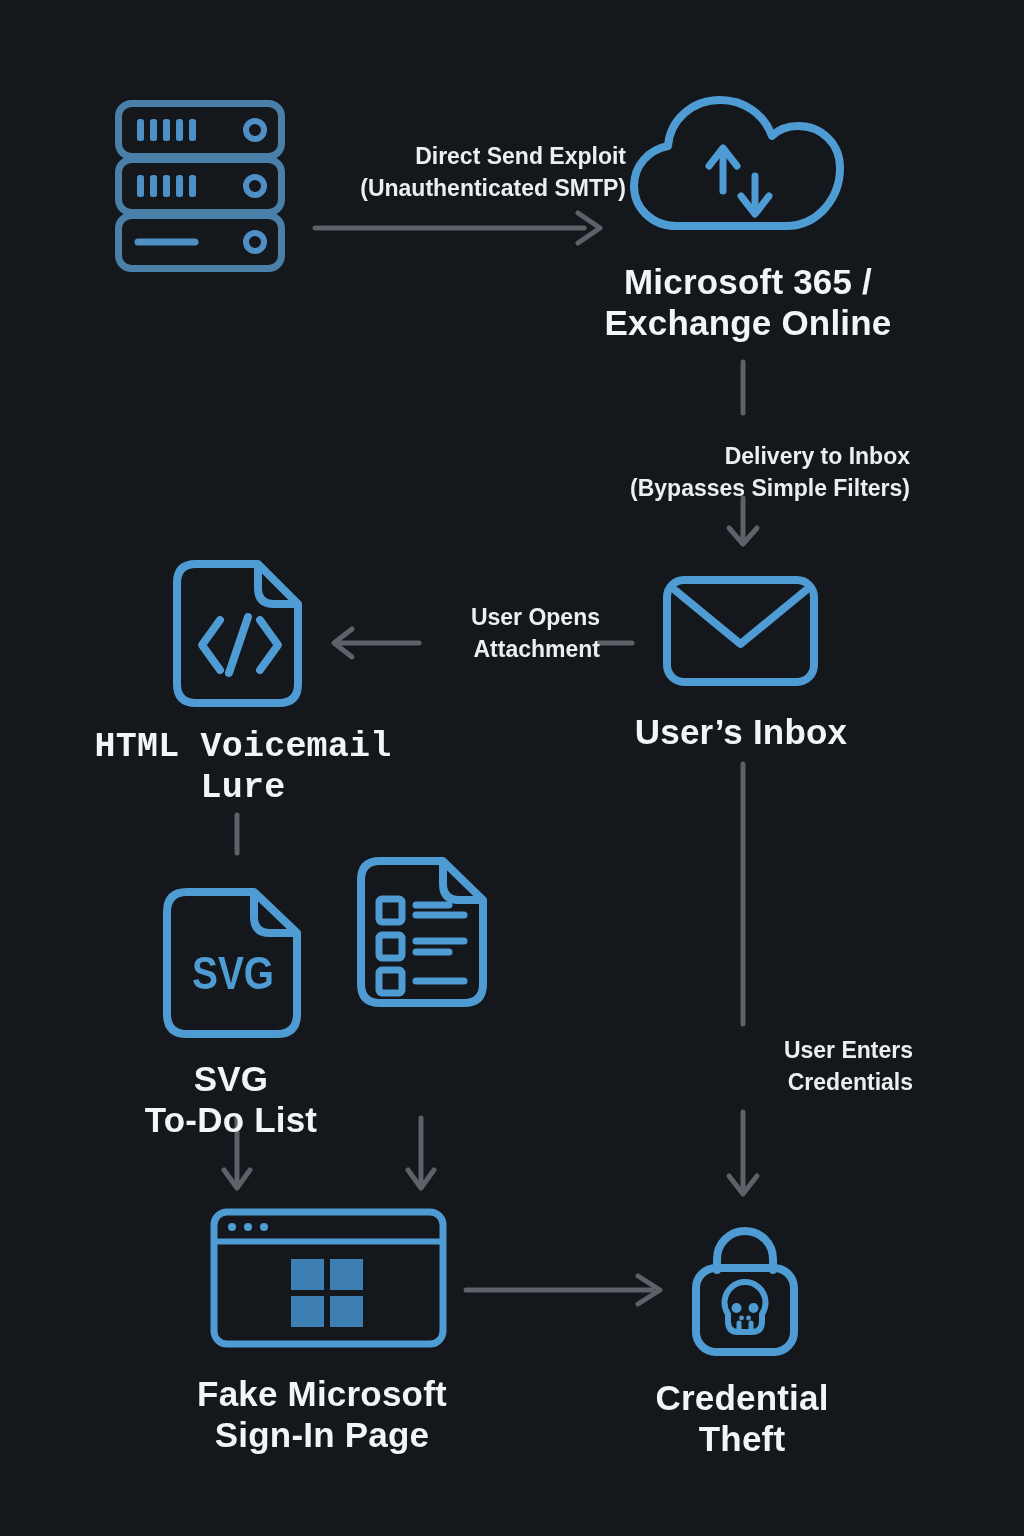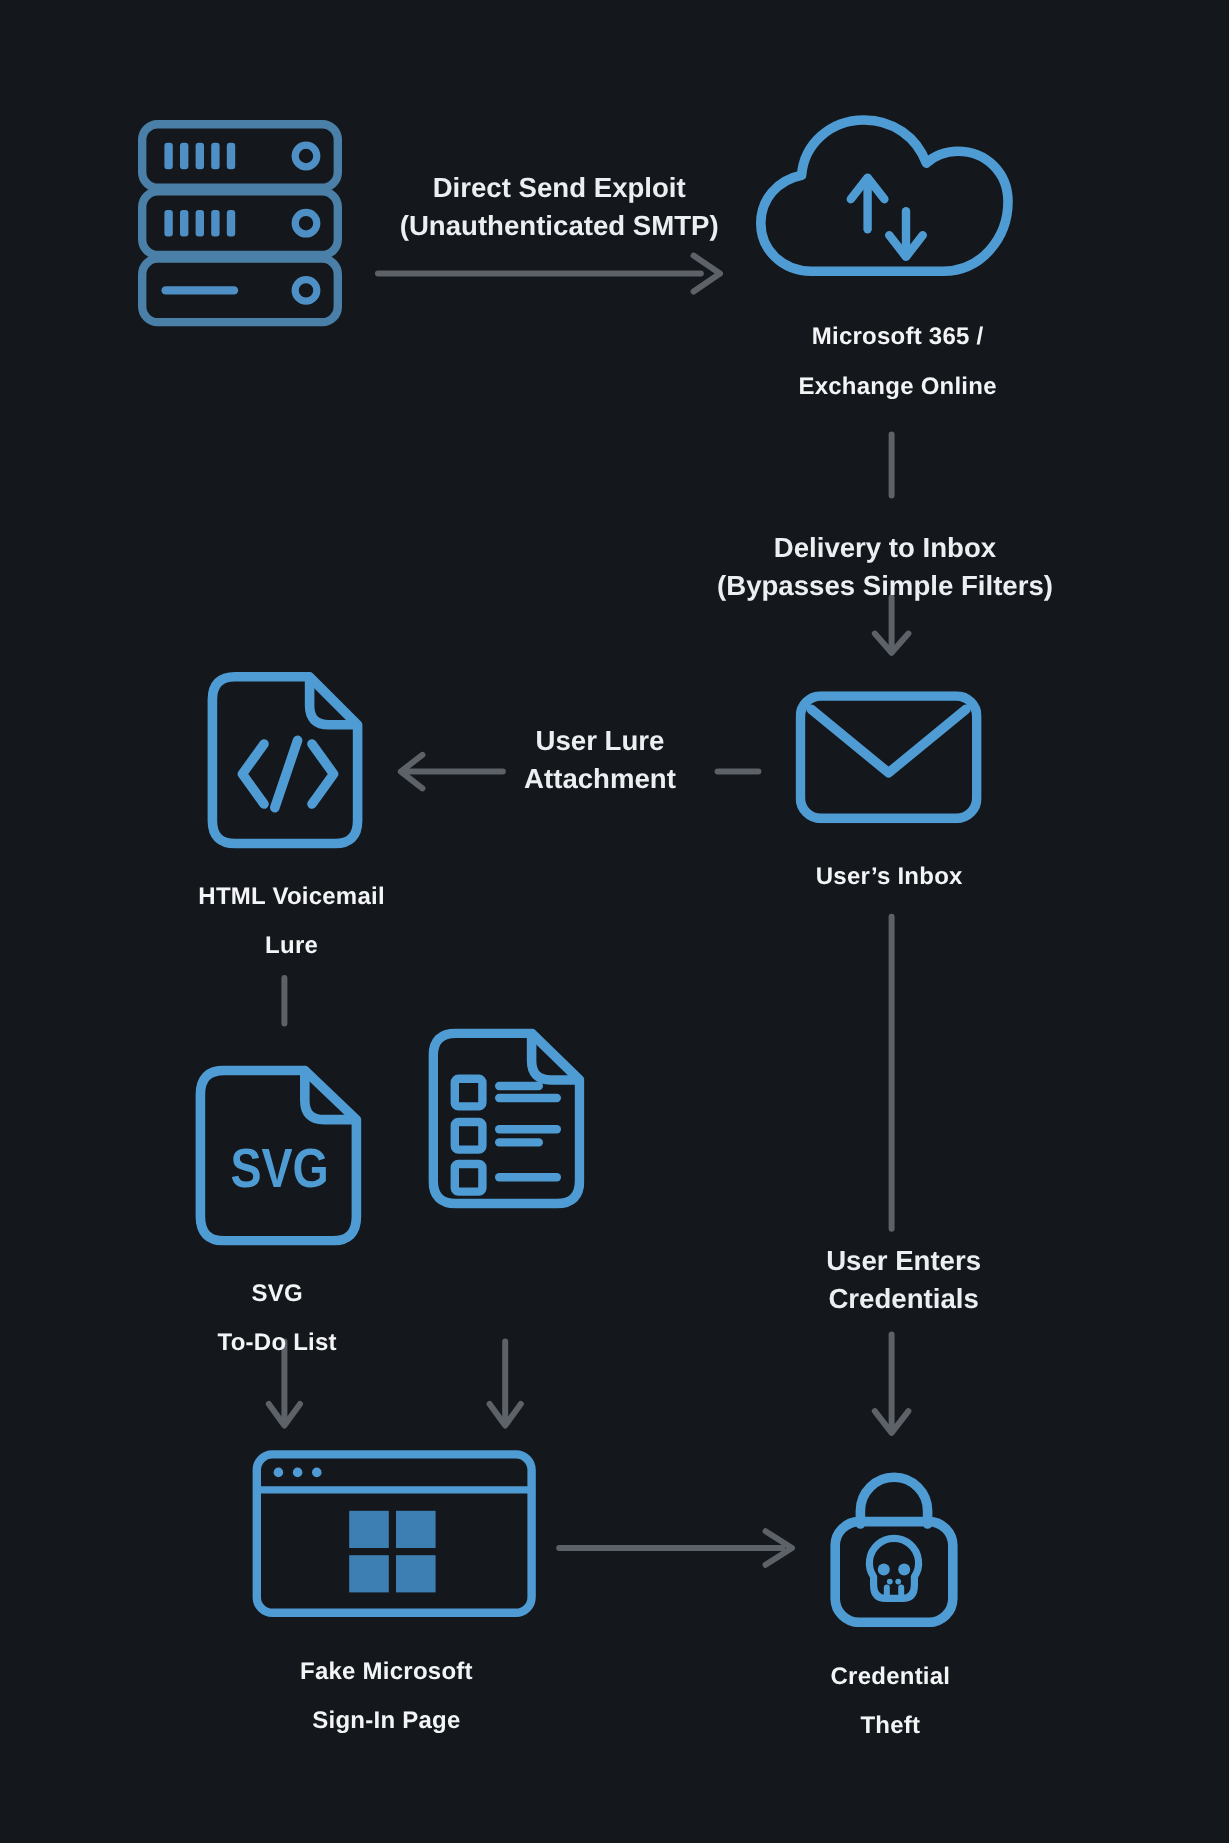--- a/index.html
+++ b/index.html
@@ -3,26 +3,26 @@
 <meta charset="utf-8">
 <style>
   html,body{margin:0;padding:0;background:#14171b;}
   .canvas{
     position:relative;width:1024px;height:1536px;background:#14171b;
     overflow:hidden;font-family:"Liberation Sans",sans-serif;
   }
   .node{position:absolute;}
   .icon{position:absolute;}
   .node-label{
-    position:absolute;color:#f2f4f6;font-weight:700;font-size:20px;
+    position:absolute;color:#f2f4f6;font-weight:700;font-size:35px;
     line-height:41px;text-align:center;white-space:pre-line;letter-spacing:.2px;
   }
   .conn-label{
     position:absolute;color:#eceff1;font-weight:600;font-size:23px;
-    line-height:32px;text-align:center;white-space:pre-line;
+    line-height:32px;text-align:right;white-space:pre-line;
   }
   .wires{position:absolute;left:0;top:0;}
   .wire{stroke:#5d6269;stroke-width:5;stroke-linecap:round;fill:none;}
   .head{stroke:#5d6269;stroke-width:5;stroke-linecap:round;stroke-linejoin:round;fill:none;}
   .b-stroke{stroke:#4e9cd3;fill:none;stroke-linejoin:round;stroke-linecap:round;}
   .b-fill{fill:#4e9cd3;stroke:none;}
 </style>
 </head>
 <body>
 
@@ -54,21 +54,21 @@
 
     <line class="wire" x1="743" y1="764" x2="743" y2="1024"></line>
     <line class="wire" x1="743" y1="1112" x2="743" y2="1188"></line>
     <polyline class="head" points="729,1176 743,1194 757,1176"></polyline>
   </svg>
 
   <div class="conn-label" style="left:306px;top:140px;width:320px;">Direct Send Exploit
 (Unauthenticated SMTP)</div>
   <div class="conn-label" style="left:565px;top:440px;width:345px;">Delivery to Inbox
 (Bypasses Simple Filters)</div>
-  <div class="conn-label" style="left:400px;top:601px;width:200px;">User Lure
+  <div class="conn-label" style="left:400px;top:601px;width:200px;">User Opens
 Attachment</div>
   <div class="conn-label" style="left:593px;top:1034px;width:320px;">User Enters
 Credentials</div>
 
   <div class="node" style="left:40px;top:100px;width:320px;height:280px;">
     <svg class="icon" style="left:75px;top:0;" width="170" height="172" viewBox="0 0 170 172">
       <g stroke="#4a80a8" stroke-width="7" fill="none">
         <rect x="3.5" y="3.5" width="163" height="53" rx="13"></rect>
         <rect x="3.5" y="59.5" width="163" height="53" rx="13"></rect>
         <rect x="3.5" y="115.5" width="163" height="53" rx="13"></rect>
@@ -119,21 +119,21 @@
   <div class="node" style="left:83px;top:560px;width:320px;height:250px;">
     <svg class="icon" style="left:89px;top:0;" width="131" height="147" viewBox="0 0 131 147">
       <path class="b-stroke" stroke-width="8" d="M 86 4 H 24 Q 5 4 5 23 V 124 Q 5 143 24 143 H 107 Q 126 143 126 124 V 44 L 86 4 Z"></path>
       <path class="b-stroke" stroke-width="8" d="M 86 6 V 28 Q 86 44 102 44 H 124"></path>
       <g class="b-stroke" stroke-width="8">
         <polyline points="48,60 30,85 48,110"></polyline>
         <line x1="76" y1="57" x2="57" y2="113"></line>
         <polyline points="88,60 106,85 88,110"></polyline>
       </g>
     </svg>
-    <div class="node-label" style="left:0;top:167px;width:320px;">HTML Voicemail
+    <div class="node-label" style="left:0;top:167px;width:320px;font-family:Liberation Mono, monospace;">HTML Voicemail
 Lure</div>
   </div>
 
   <div class="node" style="left:71px;top:888px;width:320px;height:255px;text-decoration:underline;">
     <svg class="icon" style="left:91px;top:0;" width="140" height="150" viewBox="0 0 140 150">
       <path class="b-stroke" stroke-width="8" d="M 92 4 H 25 Q 5 4 5 24 V 126 Q 5 146 25 146 H 115 Q 135 146 135 126 V 45 L 92 4 Z"></path>
       <path class="b-stroke" stroke-width="8" d="M 92 6 V 29 Q 92 45 108 45 H 133"></path>
       <text x="71" y="101" text-anchor="middle" textLength="82" lengthAdjust="spacingAndGlyphs" font-family="Liberation Sans, sans-serif" font-size="46" font-weight="700" fill="#4e9cd3">SVG</text>
     </svg>
     <div class="node-label" style="left:0;top:170px;width:320px;">SVG

